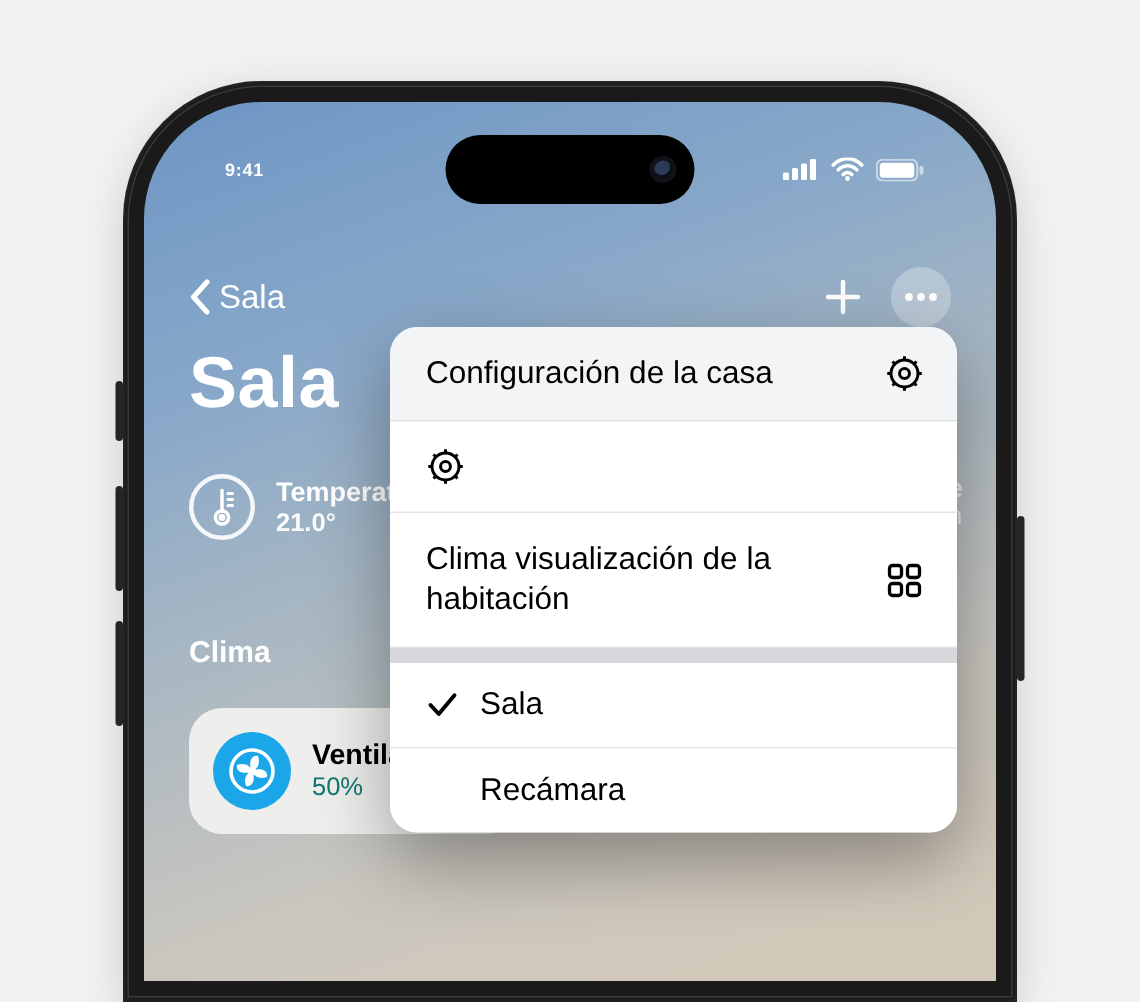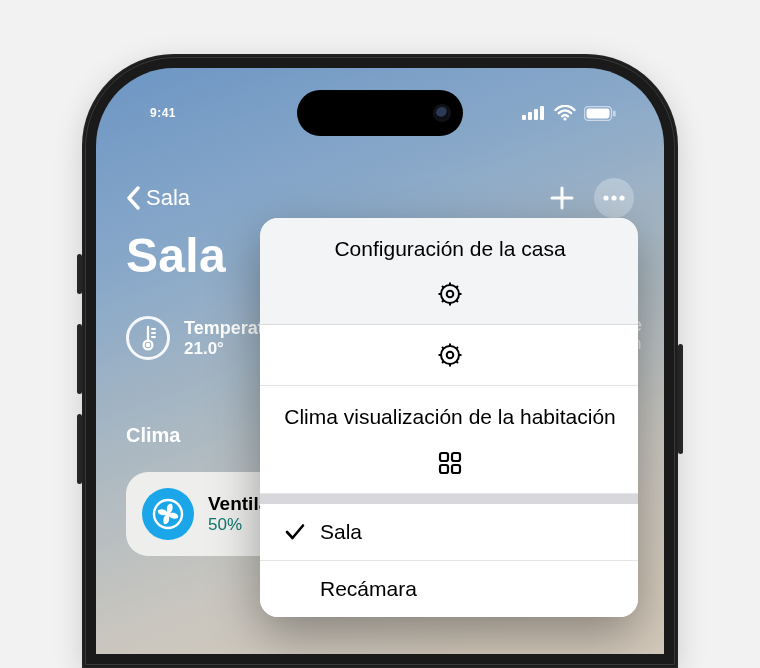--- a/index.html
+++ b/index.html
@@ -77,21 +77,21 @@
 
   
   .tile { position:absolute; top:404px; left:30px; width:220px; height:84px; background:#eeeeec; border-radius:22px; display:flex; align-items:center; gap:14px; padding:0 16px; color:#000; }
   .tile-ic { width:52px; height:52px; border-radius:50%; background:#1aa6e8; display:flex; align-items:center; justify-content:center; }
   .tile-tx { display:flex; flex-direction:column; line-height:1.15; }
   .tile-name { font-weight:700; font-size:19px; }
   .tile-sub { font-size:17px; color:#0f766e; }
 
   
   .menu { position:absolute; top:150px; right:26px; width:378px; background:#f3f3f5; border-radius:18px; overflow:hidden; box-shadow:0 18px 50px rgba(0,0,0,.35); color:#000; }
-  .menu-item { display:flex; align-items:center; justify-content:space-between; padding:18px 22px 18px 24px; font-size:21px; line-height:1.25; border-bottom:1px solid rgba(0,0,0,.10); gap:20px; background:#fff;flex-direction:column; }
+  .menu-item { display:flex; align-items:center; justify-content:space-between; padding:18px 22px 18px 24px; font-size:21px; line-height:1.25; border-bottom:1px solid rgba(0,0,0,.10); gap:30px; background:#fff; }
   .menu-item.tinted { background:#f2f4f6; }
   .menu-item:nth-child(1){border-radius:18px 18px 0 0;}
   .menu-sep { height:10px; background:#d8d8dc; }
   .menu-room { display:flex; align-items:center; gap:14px; padding:16px 22px 16px 24px; font-size:21px; background:#fff; }
   .menu-room + .menu-room { border-top:1px solid rgba(0,0,0,.10); }
   .chk { width:22px; display:inline-flex; justify-content:center; }
   .mi-label { flex:1; }
   .mi-ic { width:26px; display:flex; align-items:center; justify-content:center; }
 
   

